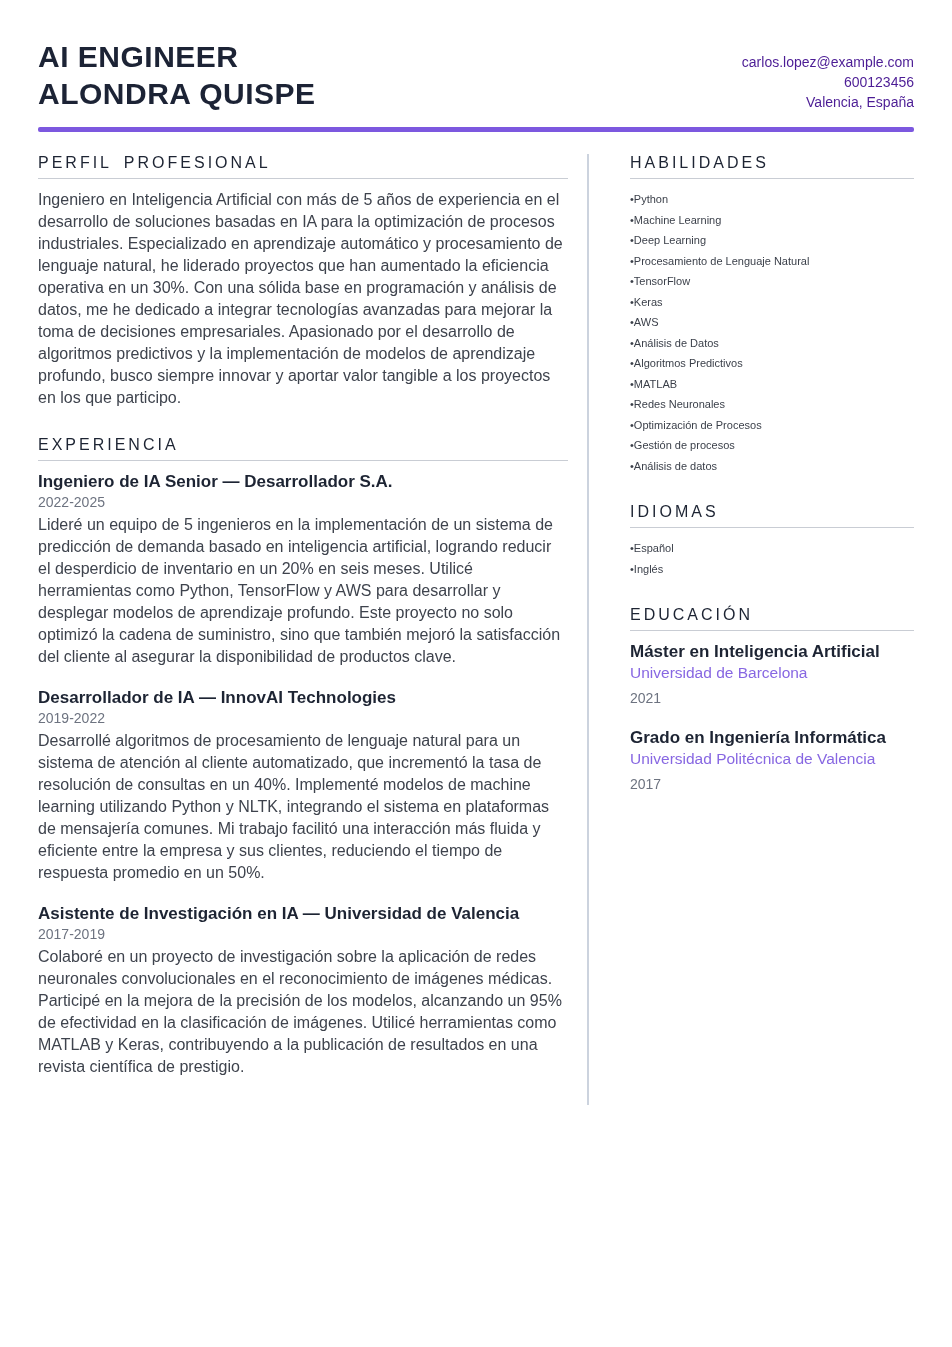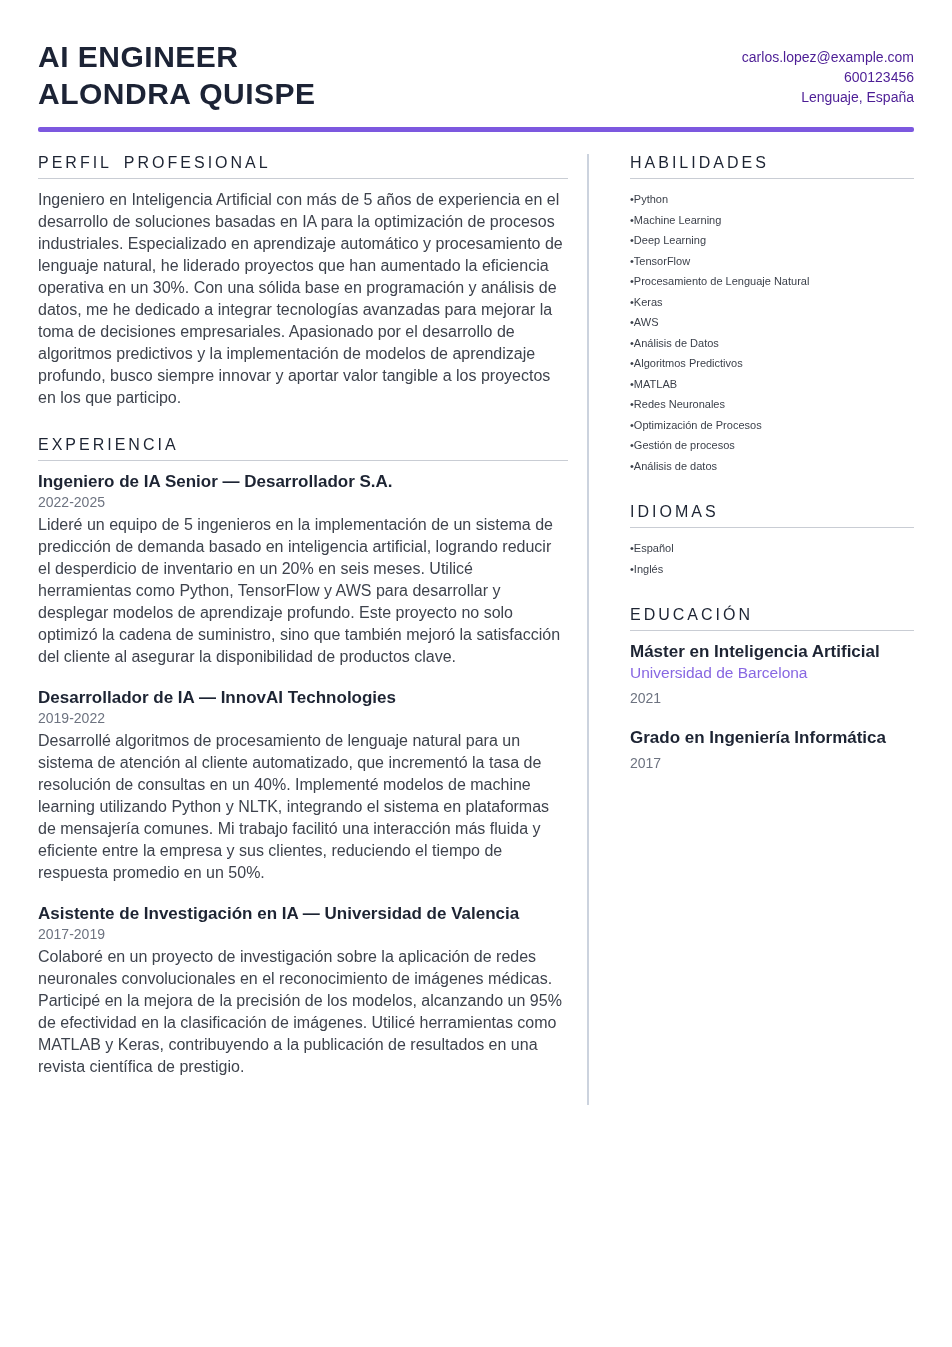--- a/index.html
+++ b/index.html
@@ -9,21 +9,21 @@
 
   .page {
     width: 952px;
     min-height: 1347px;
     margin: 0 auto;
     background: #ffffff;
     padding: 38px 38px 40px 38px;
   }
 
   
-  .header { display: flex; justify-content: space-between; align-items: center; }
+  .header { display: flex; justify-content: space-between; align-items: flex-end; }
   .name {
     margin: 0;
     font-size: 30px;
     line-height: 37px;
     font-weight: bold;
     letter-spacing: 0.5px;
     color: #1c2335;
     text-transform: uppercase;
   }
   .name span { display: block; }
@@ -120,21 +120,21 @@
 <div class="page">
 
   <div class="header">
     <h1 class="name">
       <span>AI ENGINEER</span>
       <span>ALONDRA QUISPE</span>
     </h1>
     <div class="contact">
       <div>carlos.lopez@example.com</div>
       <div>600123456</div>
-      <div>Lenguaje, España</div>
+      <div>Valencia, España</div>
     </div>
   </div>
 
   <div class="accent-bar"></div>
 
   <div class="content">
 
     <div class="main">
 
       <div class="section">
@@ -173,23 +173,23 @@
       <div class="section">
         <h2>HABILIDADES</h2>
         <ul class="bullet-list">
 
             <li>Python</li>
 
             <li>Machine Learning</li>
 
             <li>Deep Learning</li>
 
+            <li>Procesamiento de Lenguaje Natural</li>
+
             <li>TensorFlow</li>
-
-            <li>Procesamiento de Lenguaje Natural</li>
 
             <li>Keras</li>
 
             <li>AWS</li>
 
             <li>Análisis de Datos</li>
 
             <li>Algoritmos Predictivos</li>
 
             <li>MATLAB</li>
@@ -219,20 +219,21 @@
         <div>
 
             <div class="edu">
               <h3>Máster en Inteligencia Artificial</h3>
               <a class="school">Universidad de Barcelona</a>
               <div class="year">2021</div>
             </div>
 
             <div class="edu">
               <h3>Grado en Ingeniería Informática</h3>
+              <a class="school">Universidad Politécnica de Valencia</a>
               <div class="year">2017</div>
             </div>
           </div>
       </div>
 
     </div>
   </div>
 
 </div>
 

